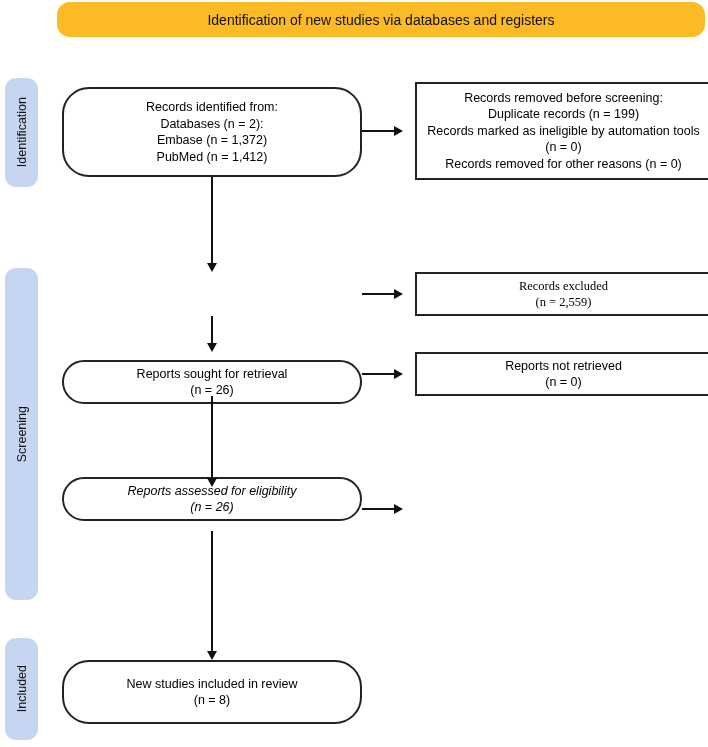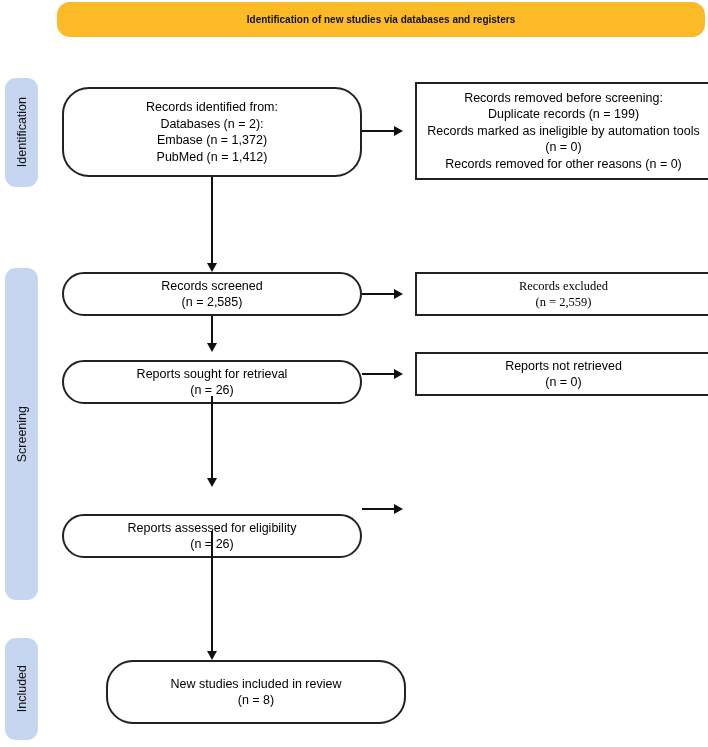--- a/index.html
+++ b/index.html
@@ -20,23 +20,23 @@
     left: 57px;
     top: 2px;
     width: 648px;
     height: 35px;
     background: #FBBA26;
     border-radius: 13px;
     display: flex;
     align-items: center;
     justify-content: center;
     text-align: center;
-    font-size: 10px;
+    font-size: 14px;
     color: #111111;
-    font-weight: 700;
+    font-weight: 400;
   }
   .stage {
     position: absolute;
     left: 5px;
     width: 33px;
     background: #C6D6F1;
     border-radius: 11px;
     display: flex;
     align-items: center;
     justify-content: center;
@@ -113,27 +113,25 @@
     <span>Screening</span>
   </div>
   <div class="stage stage-included">
     <span>Included</span>
   </div>
 
   <div class="box col-left" style="top:87px;  height:90px;">Records identified from:
 Databases (n = 2):
 Embase (n = 1,372)
 PubMed (n = 1,412)</div>
-  <div class="box col-left" style="top:272px; height:44px;">Records screened
-(n = 2,585)</div>
   <div class="box col-left" style="top:360px; height:44px;">Reports sought for retrieval
 (n = 26)</div>
-  <div class="box col-left" style="top:514px; height:44px;">Reports assessed for eligibility
+  <div class="box col-left" style="top:477px; height:44px;font-style:italic;">Reports assessed for eligibility
 (n = 26)</div>
-  <div class="box col-left" style="top:660px; height:64px;margin-left:44px;">New studies included in review
+  <div class="box col-left" style="top:660px; height:64px;">New studies included in review
 (n = 8)</div>
 
   <div class="box col-right" style="top:82px;  height:98px;">Records removed before screening:
 Duplicate records (n = 199)
 Records marked as ineligible by automation tools (n = 0)
 Records removed for other reasons (n = 0)</div>
   <div class="box col-right" style="top:272px; height:44px;font-family:Liberation Serif, serif;">Records excluded
 (n = 2,559)</div>
   <div class="box col-right" style="top:352px; height:44px;">Reports not retrieved
 (n = 0)</div>

